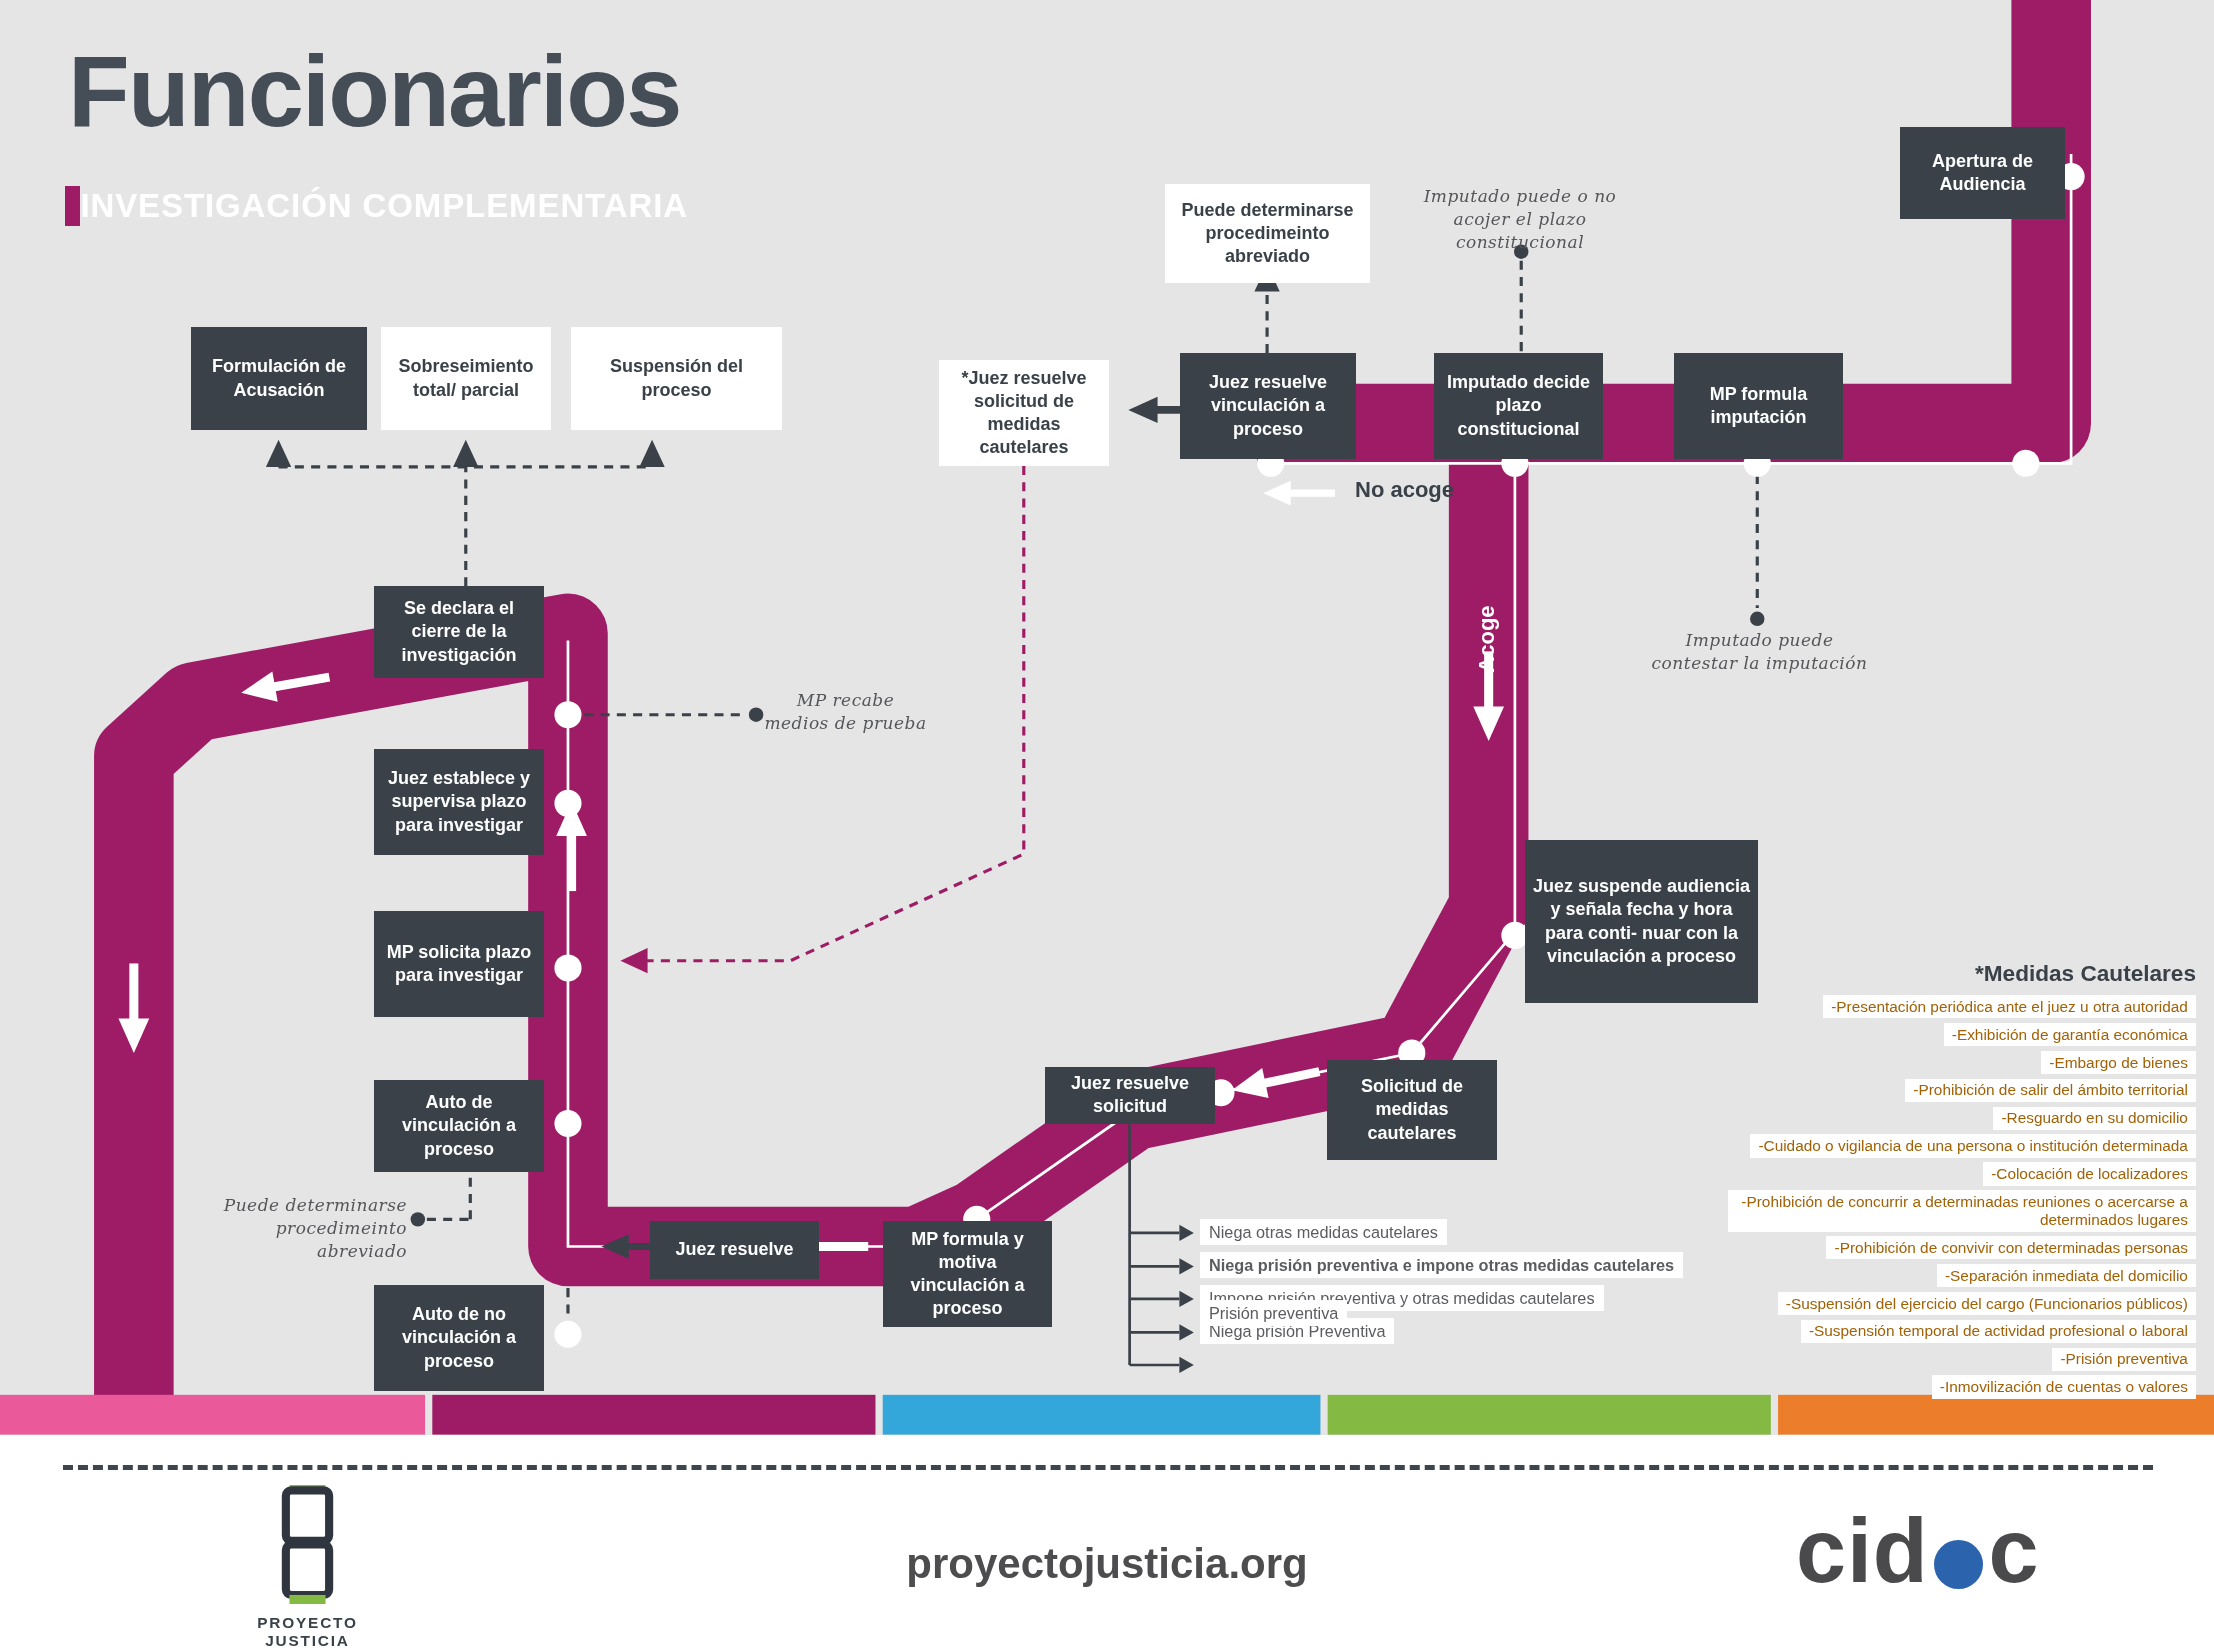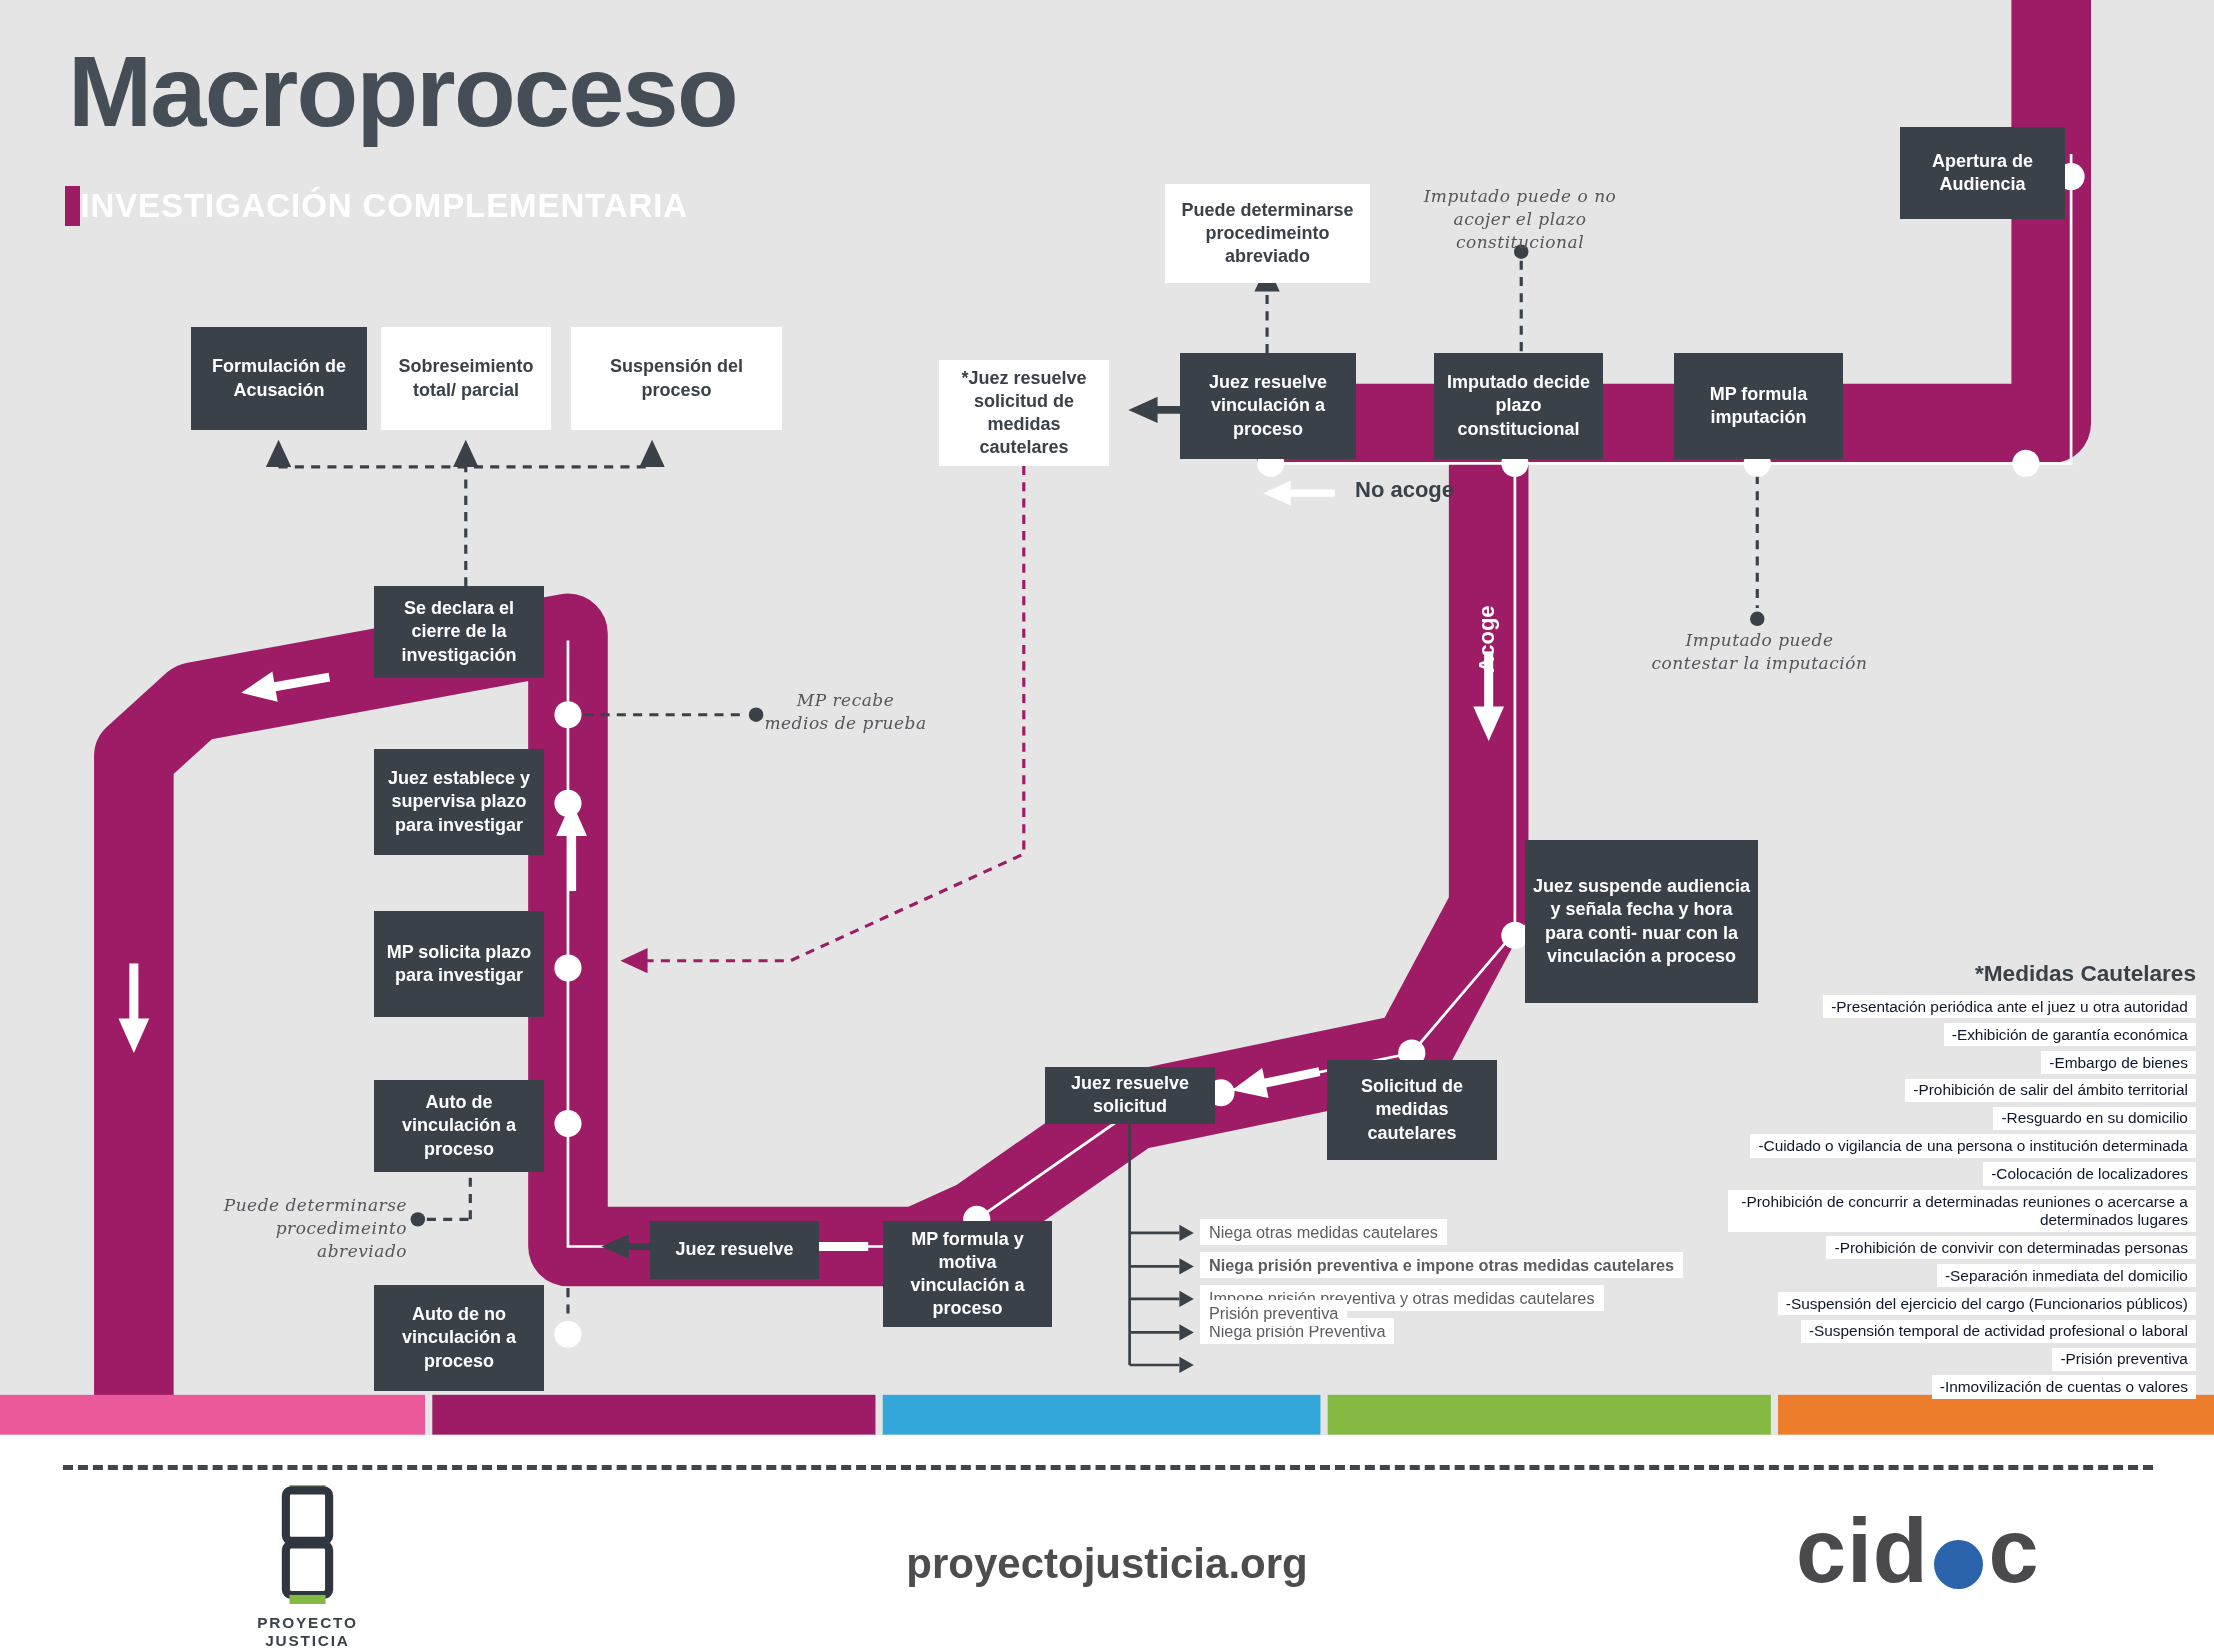--- a/index.html
+++ b/index.html
@@ -16,21 +16,21 @@
   .box.dark{background:#3a4149;color:#ffffff;}
   .box.white{background:#ffffff;color:#3a4149;}
   .anno{position:absolute;font-family:"DejaVu Serif",serif;font-style:italic;color:#55565a;
         font-size:17px;line-height:1.35;text-align:center;letter-spacing:0.5px;}
   .flowlabel{position:absolute;font-weight:bold;font-size:22px;color:#3a4149;}
   .flowlabel.onband{color:#ffffff;}
   .rot{transform:rotate(-90deg);text-align:center;}
   .outcome{position:absolute;background:#ffffff;color:#5b5c60;font-size:16.3px;padding:3.6px 9px;white-space:nowrap;}
   .medidas{position:absolute;top:961px;right:18px;display:flex;flex-direction:column;align-items:flex-end;gap:4.5px;justify-content:flex-end;}
   .medidas .mtitle{font-weight:bold;font-size:22.6px;color:#3a4149;margin-bottom:3.6px;}
-  .medida{background:#ffffff;color:#0f172a;font-size:15.4px;padding:2.7px 8.1px;text-align:right;}
+  .medida{background:#ffffff;color:#a16207;font-size:15.4px;padding:2.7px 8.1px;text-align:right;}
   .medida.wide{max-width:452px;}
   .sep{position:absolute;left:63px;top:1465px;width:2090px;border-top:5.4px dashed #3f454d;}
   .site{position:absolute;left:0;top:1540px;width:2214px;text-align:center;font-weight:bold;font-size:42px;color:#4d4d4f;}
   .pj-caption{position:absolute;left:217px;top:1614px;width:181px;text-align:center;font-size:15.4px;
               letter-spacing:1.8px;color:#3a4149;font-weight:bold;}
   .cidac{position:absolute;left:1796px;top:1509px;display:flex;align-items:flex-end;}
   .cidac .ltr{font-size:90px;font-weight:bold;color:#4a4a4c;line-height:0.95;letter-spacing:0.9px;}
   .cidac .dot{width:49px;height:49px;border-radius:50%;background:#2b63ad;margin:0 5.4px 5.4px 5.4px;}
 </style>
 </head>
@@ -132,21 +132,21 @@
       <circle cx="1350" cy="1208" r="15"></circle>
       <circle cx="1080" cy="1348" r="15"></circle>
       <circle cx="628" cy="790" r="15"></circle>
       <circle cx="628" cy="888" r="15"></circle>
       <circle cx="628" cy="1070" r="15"></circle>
       <circle cx="628" cy="1242" r="15"></circle>
       <circle cx="628" cy="1475" r="15"></circle>
     </g>
   </svg>
 
-  <div class="title">Macroproceso</div>
+  <div class="title">Funcionarios</div>
   <div class="subtitle">
     <div class="bar"></div>
     <div class="txt">INVESTIGACIÓN COMPLEMENTARIA</div>
   </div>
 
   <div class="box dark" style="left:191px;top:327px;width:176px;min-height:103px;">Formulación de Acusación</div>
   <div class="box white" style="left:381px;top:327px;width:170px;min-height:103px;">Sobreseimiento total/ parcial</div>
   <div class="box white" style="left:565px;top:327px;width:211px;min-height:103px;margin-left:6px;">Suspensión del proceso</div>
   <div class="box white" style="left:1165px;top:184px;width:205px;min-height:99px;">Puede determinarse procedimeinto abreviado</div>
   <div class="box white" style="left:939px;top:360px;width:170px;min-height:106px;">*Juez resuelve solicitud de medidas cautelares</div>

